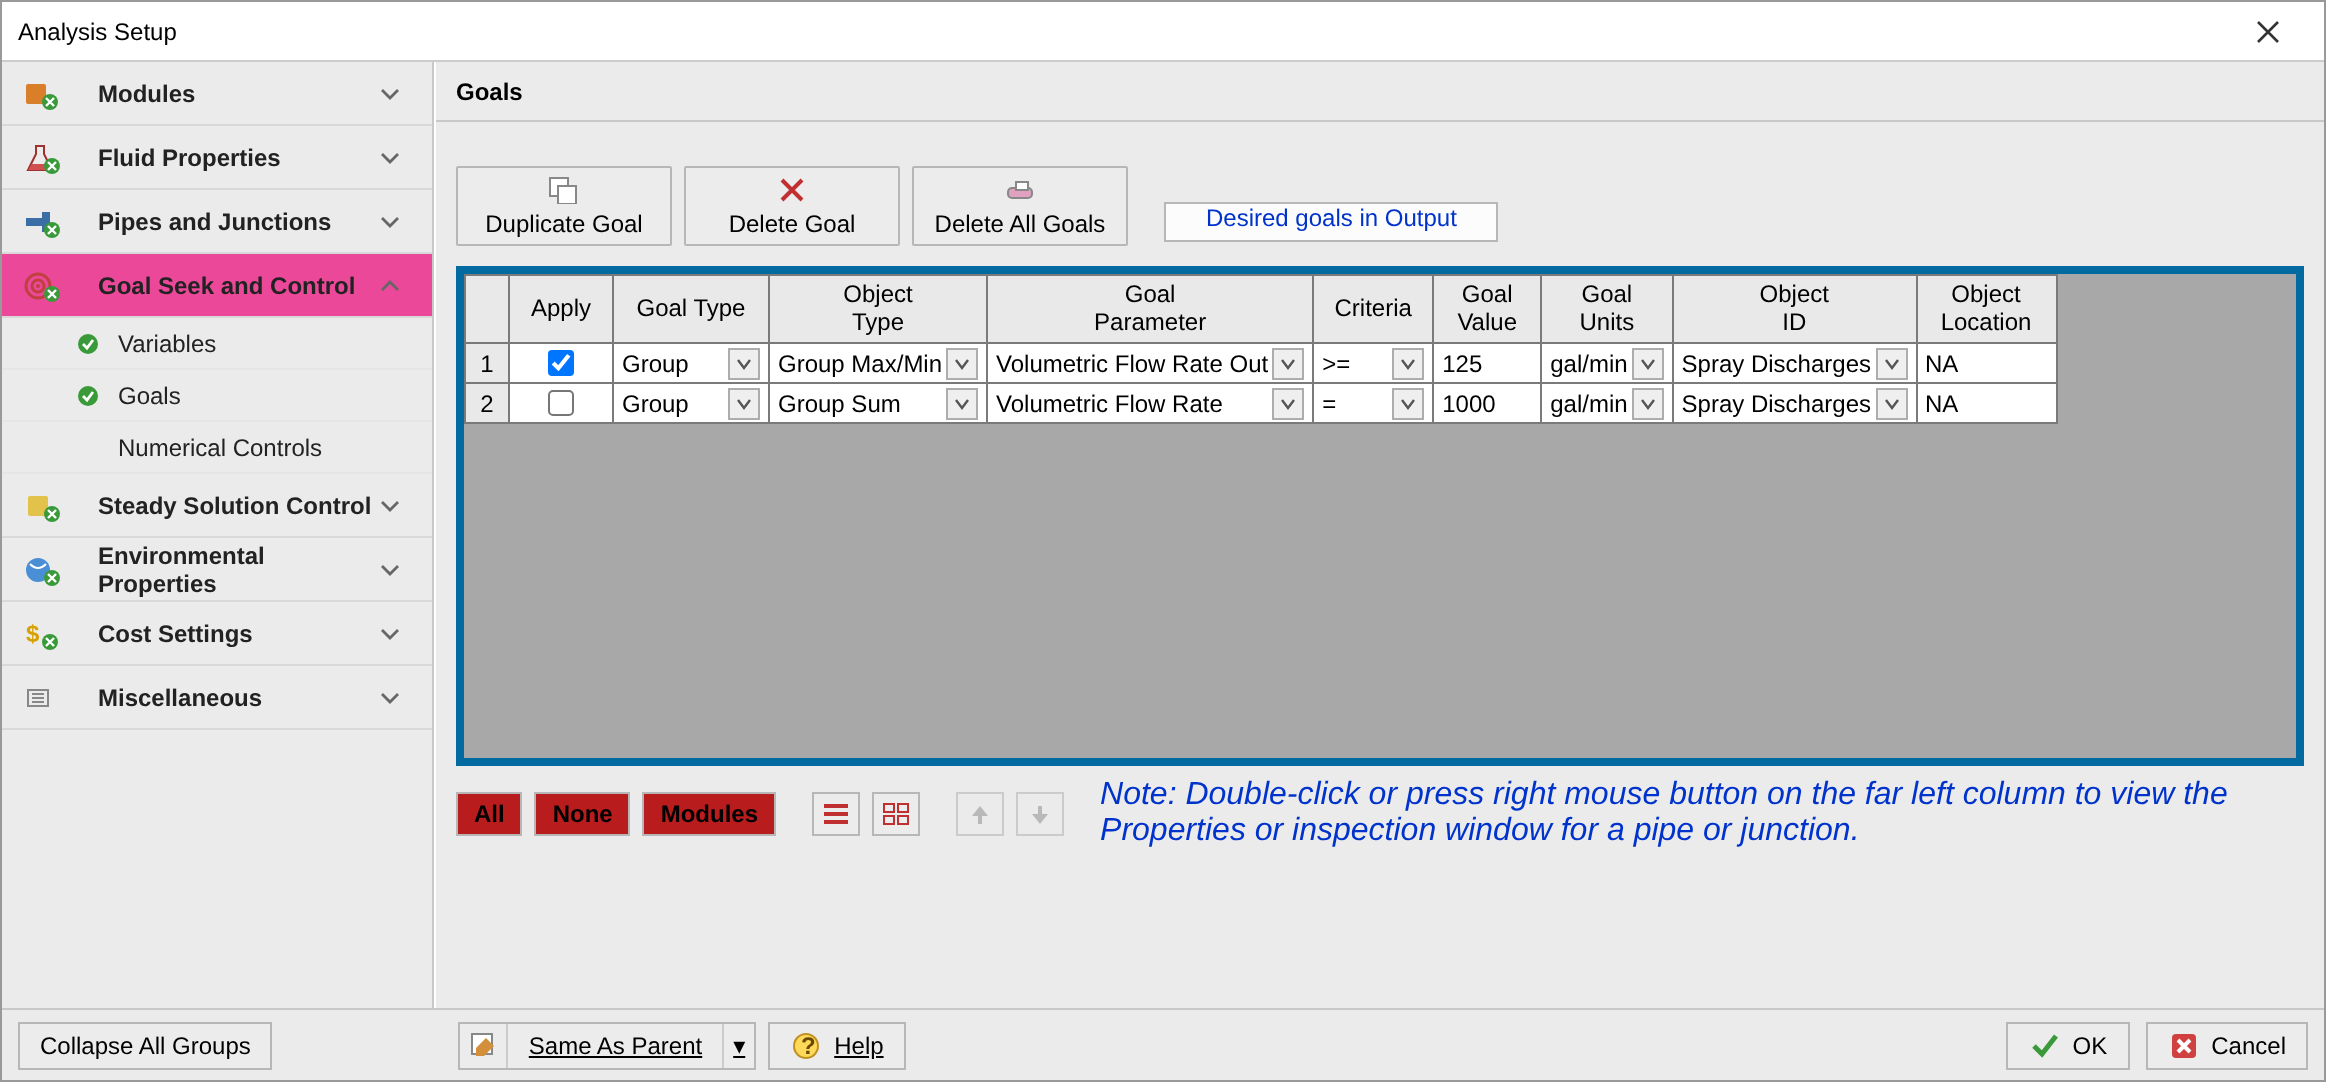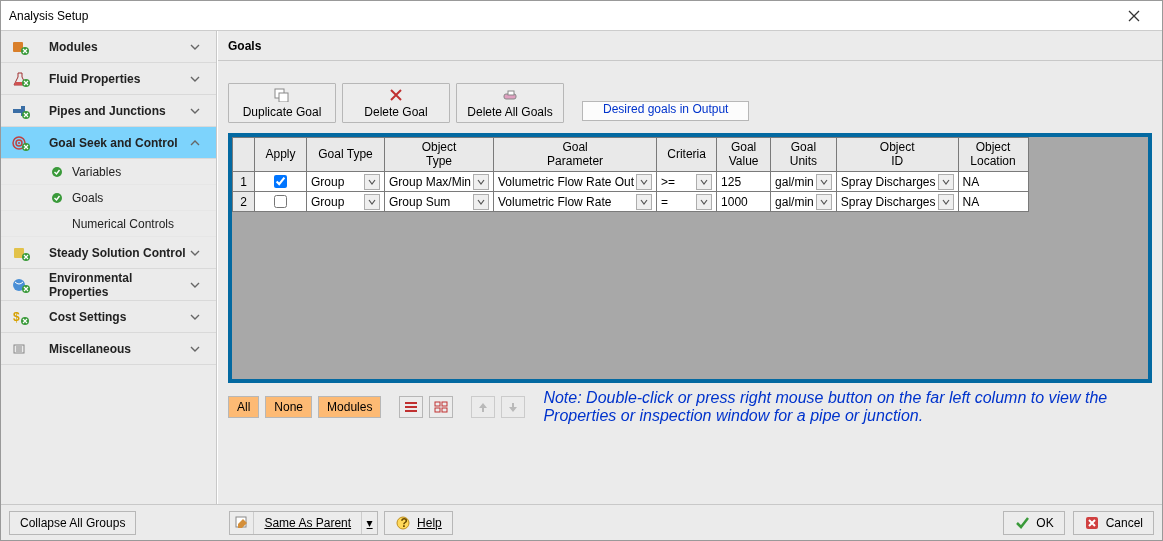--- a/index.html
+++ b/index.html
@@ -8,42 +8,42 @@
   .titlebar { height: 30px; display: flex; align-items: center; padding: 0 8px; border-bottom: 1px solid #ccc; }
   .titlebar-title { flex: 1; font-size: 12px; }
   .titlebar-close { width: 40px; height: 28px; display: flex; align-items: center; justify-content: center; cursor: pointer; }
   .body { flex: 1; display: flex; background: #ebebeb; min-height: 0; }
   .sidebar { width: 216px; border-right: 1px solid #c8c8c8; background: #ebebeb; overflow-y: auto; }
   .nav-item { display: flex; align-items: center; height: 32px; padding: 0 8px; border-bottom: 1px solid #d9d9d9; cursor: pointer; color: #222; }
   .nav-item.bold .nav-label { font-weight: 600; }
   .nav-item .nav-icon { width: 24px; display: flex; align-items: center; justify-content: center; }
   .nav-item .nav-label { flex: 1; margin-left: 16px; }
   .nav-item .nav-chevron { width: 18px; text-align: center; color: #666; }
-  .nav-sub { padding-left: 49px; height: 26px; display: flex; align-items: center; cursor: pointer; border-bottom: 1px solid #e6e6e6; color: #222; }
+  .nav-sub { padding-left: 36px; height: 26px; display: flex; align-items: center; cursor: pointer; border-bottom: 1px solid #e6e6e6; color: #222; }
   .nav-sub .sub-icon { width: 18px; display: flex; align-items: center; }
   .nav-sub .sub-label { margin-left: 4px; }
   .main { flex: 1; display: flex; flex-direction: column; background: #ebebeb; border-left:1px solid #fff; }
   .main-header { height: 30px; padding: 0 10px; display: flex; align-items: center; font-weight: 600; border-bottom: 1px solid #c8c8c8; }
   .main-content { flex: 1; padding: 22px 10px 8px 10px; display: flex; flex-direction: column; }
   .toolbar { display: flex; align-items: flex-start; gap: 6px; margin-bottom: 10px; }
   .tbtn { width: 108px; height: 40px; border: 1px solid #b7b7b7; background: #ececec; display: flex; flex-direction: column; align-items: center; justify-content: center; cursor: pointer; border-radius: 1px; }
   .tbtn .tbtn-icon { height: 16px; display:flex; align-items:center; }
   .tbtn .tbtn-label { font-size: 12px; margin-top: 2px; }
   .link-box { height: 20px; border: 1px solid #b7b7b7; background: #fcfcfc; padding: 0 20px; display: flex; align-items: flex-start; color: #0033cc; margin-left: 12px; margin-top: 18px; cursor:pointer; }
   .grid-wrap { border: 4px solid #0369a1; background: #a8a8a8; height: 250px; overflow:auto; }
   table.grid { border-collapse: collapse; background: #fff; }
   table.grid th { background: #e9e9e9; border: 1px solid #7a7a7a; font-weight: normal; text-align: center; padding: 2px 4px; vertical-align: middle; height: 34px; line-height: 1.1; }
   table.grid td { border: 1px solid #7a7a7a; padding: 0 4px; height: 20px; background: #fff; vertical-align: middle; }
   table.grid td.rowhdr { background: #e9e9e9; text-align: center; width: 22px; }
   .cell-flex { display:flex; align-items:center; width:100%; height:100%; }
   .cell-text { flex:1; white-space:nowrap; overflow:hidden; }
   .dd-btn { width:16px; height:16px; border:1px solid #adadad; background:#efefef; display:flex; align-items:center; justify-content:center; cursor:pointer; margin-left:2px; }
   .chk { width:13px; height:13px; margin:auto; display:block; }
   .below-grid { display:flex; align-items:center; gap:6px; margin-top:6px; }
-  .sbtn { height:22px; padding:0 8px; border:1px solid #b7b7b7; background:#fdba74; cursor:pointer; display:flex; align-items:center; }
+  .sbtn { height:22px; padding:0 8px; border:1px solid #b7b7b7; background:#b91c1c; cursor:pointer; display:flex; align-items:center;font-weight:bold; }
   .ibtn { width:24px; height:22px; border:1px solid #b7b7b7; background:#ececec; cursor:pointer; display:flex; align-items:center; justify-content:center; }
   .ibtn.disabled { opacity:0.6; cursor:default; }
   .note { color:#0033cc; flex:1; font-size:16px; margin-left:12px;font-style:italic; }
   .footer { height: 36px; border-top: 1px solid #c8c8c8; background:#ebebeb; display:flex; align-items:center; padding:0 8px; }
   .fbtn { height:24px; padding:0 10px; border:1px solid #b7b7b7; background:#ececec; cursor:pointer; display:flex; align-items:center; gap:6px;text-align:right; }
   .fbtn .fb-icon { width:16px; height:16px; display:flex; align-items:center; justify-content:center; }
   .footer-left { display:flex; align-items:center; gap:6px; }
   .footer-center { display:flex; align-items:center; gap:6px; margin-left: 93px; text-decoration: underline; }
   .footer-right { margin-left:auto; display:flex; align-items:center; gap:8px; }
   svg { display:block; }
@@ -113,21 +113,21 @@
             </svg>
         </span>
         <span class="nav-label">Pipes and Junctions</span>
         <span class="nav-chevron">
           <svg width="10" height="10">
               <path d="M1 3 L5 7 L9 3" stroke="#666" fill="none" stroke-width="1.4"></path>
             </svg>
         </span>
       </div>
 
-      <div class="nav-item bold" style="background:#7dd3fc;">
+      <div class="nav-item bold" style="background:#ec4899;">
         <span class="nav-icon">
           <svg width="18" height="16">
               <circle cx="7" cy="8" r="6" fill="none" stroke="#c04040" stroke-width="1.5"></circle>
               <circle cx="7" cy="8" r="3" fill="none" stroke="#c04040" stroke-width="1.5"></circle>
               <circle cx="7" cy="8" r="1" fill="#c04040"></circle>
               <circle cx="14" cy="12" r="4" fill="#3a9a3a"></circle>
               <path d="M12 10 L16 14 M16 10 L12 14" stroke="#fff" stroke-width="1.2"></path>
             </svg>
         </span>
         <span class="nav-label">Goal Seek and Control</span>

